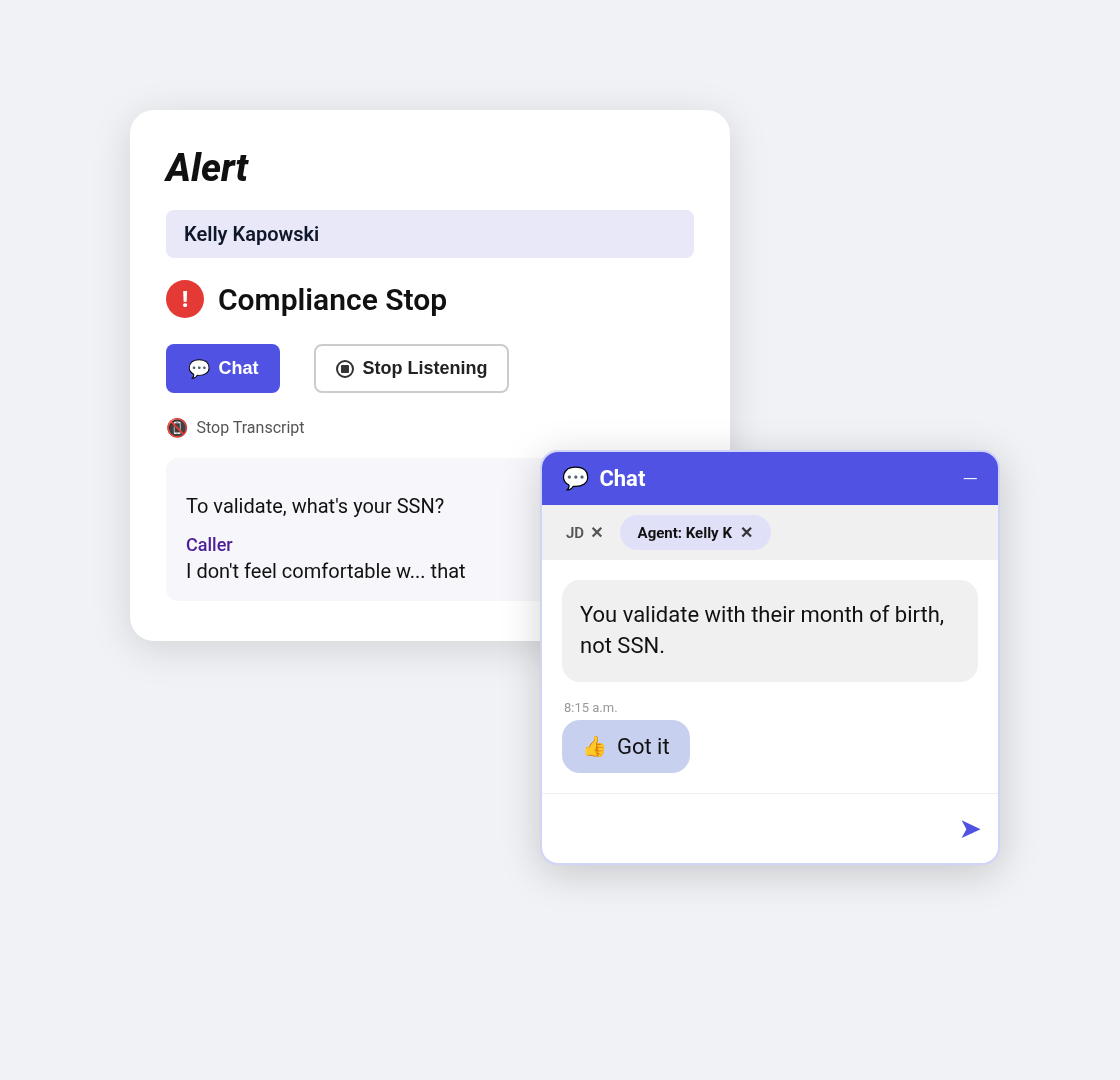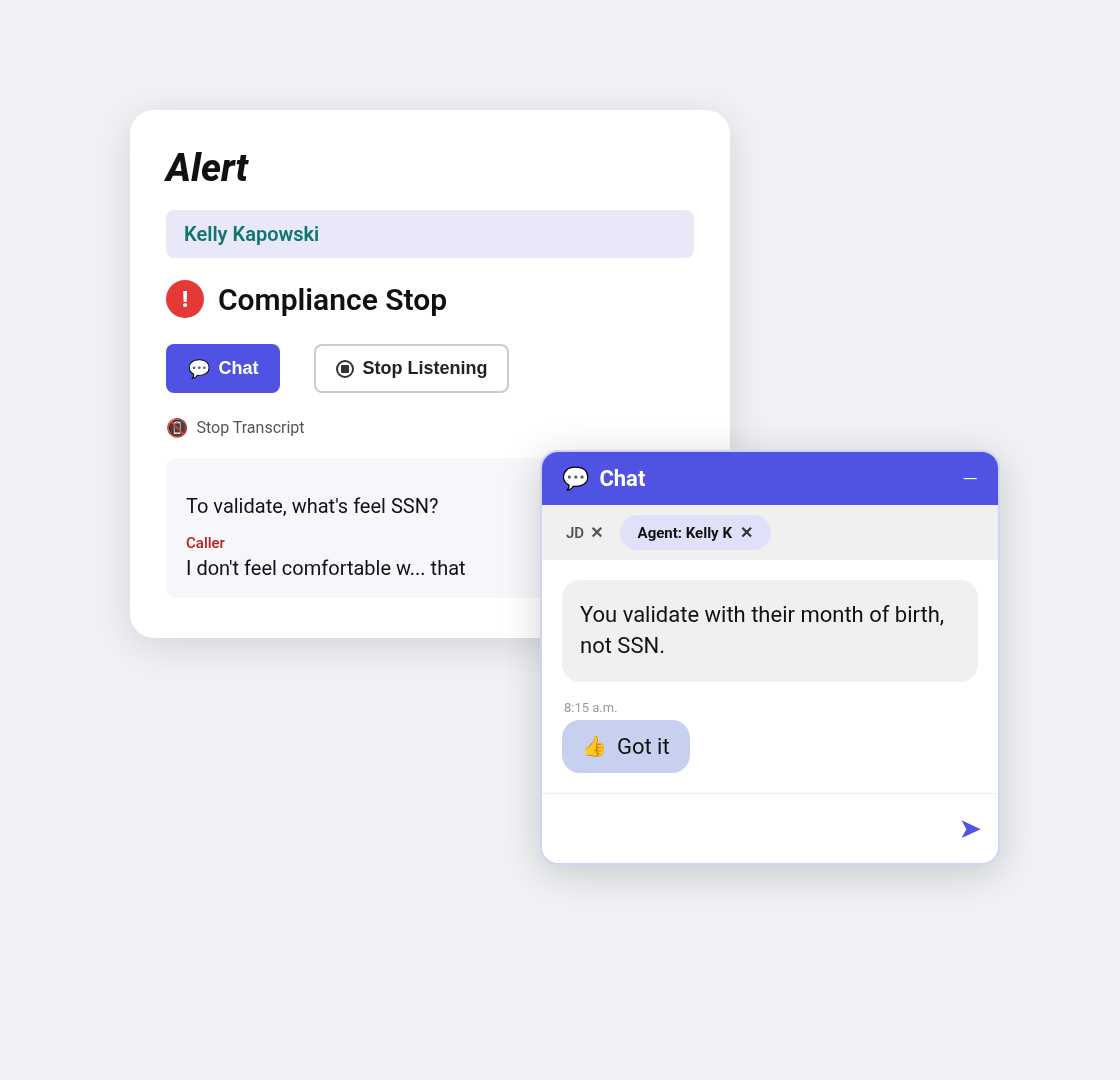--- a/index.html
+++ b/index.html
@@ -42,21 +42,21 @@
       margin-bottom: 20px;
       font-style: italic;
     }
 
     .alert-user-bar {
       background: #e8e8f8;
       border-radius: 8px;
       padding: 12px 18px;
       font-size: 20px;
       font-weight: 600;
-      color: #0f766e;
+      color: #0f172a;
       margin-bottom: 22px;
     }
 
     .compliance-row {
       display: flex;
       align-items: center;
       gap: 14px;
       margin-bottom: 26px;
     }
 
@@ -189,22 +189,22 @@
     }
 
     .transcript-message {
       font-size: 20px;
       color: #111;
       font-weight: 400;
       margin-bottom: 16px;
     }
 
     .transcript-caller-label {
-      font-size: 15px;
-      color: #b91c1c;
+      font-size: 18px;
+      color: #4c1d95;
       font-weight: 500;
       margin-bottom: 4px;
     }
 
     .transcript-caller-message {
       font-size: 20px;
       color: #111;
     }
 
     
@@ -395,21 +395,21 @@
     </div>
 
     <div class="transcript-box">
       <div class="transcript-header">
         <div class="transcript-name-row">
           <span class="transcript-name">Kelly K.</span>
           <div class="transcript-alert-icon">!</div>
         </div>
         <span class="transcript-time">08:14:03</span>
       </div>
-      <div class="transcript-message">To validate, what's feel SSN?</div>
+      <div class="transcript-message">To validate, what's your SSN?</div>
       <div class="transcript-caller-label">Caller</div>
       <div class="transcript-caller-message">I don't feel comfortable w... that</div>
     </div>
   </div>
 
   <div class="chat-window">
     <div class="chat-header">
       <div class="chat-header-left">
         <span class="chat-bubble-icon">💬</span>
         <span class="chat-header-title">Chat</span>

